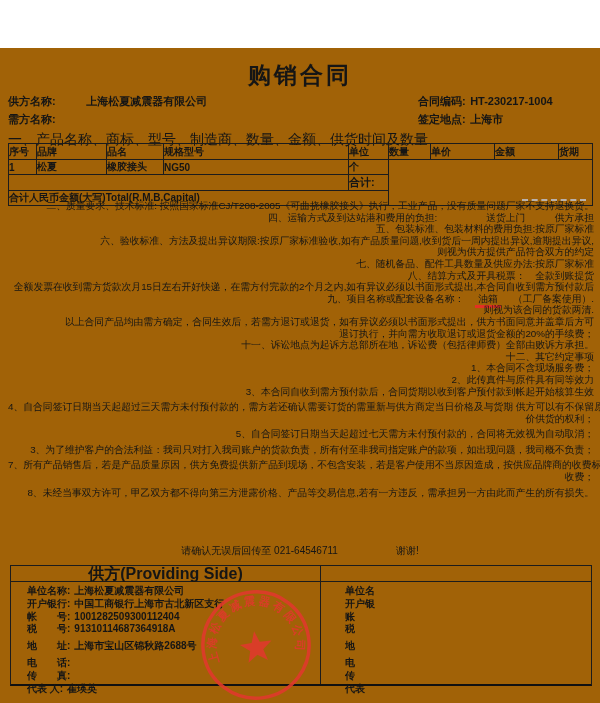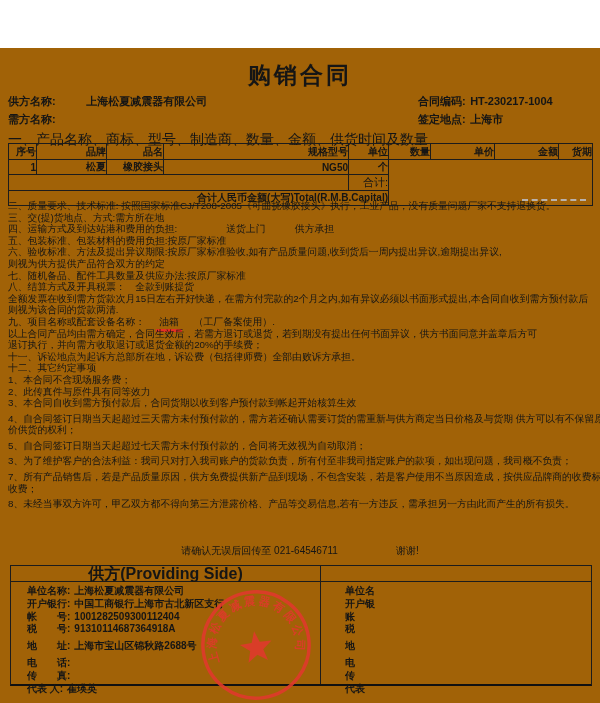--- a/index.html
+++ b/index.html
@@ -2,31 +2,31 @@
 <html><head>
 <meta charset="utf-8">
 <style>
   html,body{margin:0;padding:0;background:#fff;}
   .doc{
     position:relative;width:600px;height:703px;background:#a16207;
     font-family:"Liberation Sans","DejaVu Sans",sans-serif;color:#151515;
     overflow:hidden;
     margin-top:48px;
   }
-  .abs{position:absolute;}
+  .abs{position:absolute;text-align:right;}
   .doc-title{top:12px;left:0;right:0;text-align:center;font-size:23px;font-weight:bold;letter-spacing:3px;}
   .hdr-label{font-size:11px;font-weight:bold;}
   .hdr-val{font-size:11px;font-weight:bold;}
   .sec-title{top:83px;left:8px;font-size:14px;}
   
   .ptable{position:absolute;top:95px;left:8px;border-collapse:collapse;table-layout:fixed;width:584px;}
-  .ptable th,.ptable td{border:1px solid #1c1c1c;font-size:10px;text-align:right;padding:0;height:14px;overflow:hidden;}
+  .ptable th,.ptable td{border:1px solid #1c1c1c;font-size:10px;text-align:left;padding:0;height:14px;overflow:hidden;}
   .ptable th{font-weight:bold;height:15px;}
   .ptable td{font-weight:bold;}
-  .ptable td.total-cell{font-size:11px;font-weight:normal;height:15px;}
+  .ptable td.total-cell{font-size:11px;font-weight:bold;height:15px;}
   .ptable td.caps-cell{font-weight:bold;}
   .ptable td.free{position:relative;border-top:1px solid #1c1c1c;}
   .artifact{position:absolute;right:6px;bottom:4px;width:64px;border-top:2px dashed #b9b2ad;}
   
   .clauses{top:152px;left:8px;width:586px;font-size:9.8px;line-height:11.6px;white-space:nowrap;}
   .clause{height:11.6px;overflow:visible;}
   .clause.gap{margin-top:4px;}
   .hl{display:inline-block;border-bottom:3px solid #e43023;padding:0 3px 1px 3px;margin:0 12px 0 11px;}
   
   .confirm{top:496px;left:0;right:0;display:flex;justify-content:center;gap:58px;font-size:10px;}
@@ -112,33 +112,32 @@
       <td class="total-cell">合计:</td>
     </tr>
     <tr>
       <td class="caps-cell" colspan="5">合计人民币金额(大写)Total(R.M.B.Capital)</td>
     </tr>
   </tbody>
     </table>
 
   <div class="abs clauses">
     <div class="clause">二、质量要求、技术标准: 按照国家标准CJ/T208-2005《可曲挠橡胶接头》执行，工业产品，没有质量问题厂家不支持退换货。</div>
-    <div class="clause">三、交(提)货地点、方式:需方所在地</div>
     <div class="clause">四、运输方式及到达站港和费用的负担:　　　　　送货上门　　　供方承担</div>
     <div class="clause">五、包装标准、包装材料的费用负担:按原厂家标准</div>
     <div class="clause">六、验收标准、方法及提出异议期限:按原厂家标准验收,如有产品质量问题,收到货后一周内提出异议,逾期提出异议,</div>
     <div class="clause">则视为供方提供产品符合双方的约定</div>
     <div class="clause">七、随机备品、配件工具数量及供应办法:按原厂家标准</div>
     <div class="clause">八、结算方式及开具税票：　全款到账提货</div>
     <div class="clause">全额发票在收到需方货款次月15日左右开好快递，在需方付完款的2个月之内,如有异议必须以书面形式提出,本合同自收到需方预付款后</div>
-    <div class="clause">则视为该合同的货款两清.</div>
     <div class="clause">
       <span>九、项目名称或配套设备名称：</span><span class="hl">油箱</span><span>（工厂备案使用）.</span>
     </div>
-    <div class="clause">以上合同产品均由需方确定，合同生效后，若需方退订或退货，若到期没有提出任何书面异议，供方书面同意并盖章后方可</div>
+    <div class="clause">则视为该合同的货款两清.</div>
+    <div class="clause">以上合同产品均由需方确定，合同生效后，若需方退订或退货，如有异议必须以书面形式提出，供方书面同意并盖章后方可</div>
     <div class="clause">退订执行，并向需方收取退订或退货金额的20%的手续费；</div>
     <div class="clause">十一、诉讼地点为起诉方总部所在地，诉讼费（包括律师费）全部由败诉方承担。</div>
     <div class="clause">十二、其它约定事项</div>
     <div class="clause">1、本合同不含现场服务费；</div>
     <div class="clause">2、此传真件与原件具有同等效力</div>
     <div class="clause">3、本合同自收到需方预付款后，合同货期以收到客户预付款到帐起开始核算生效</div>
     <div class="clause gap">4、自合同签订日期当天起超过三天需方未付预付款的，需方若还确认需要订货的需重新与供方商定当日价格及与货期  供方可以有不保留原</div>
     <div class="clause">价供货的权利；</div>
     <div class="clause gap">5、自合同签订日期当天起超过七天需方未付预付款的，合同将无效视为自动取消；</div>
     <div class="clause gap">3、为了维护客户的合法利益：我司只对打入我司账户的货款负责，所有付至非我司指定账户的款项，如出现问题，我司概不负责；</div>

